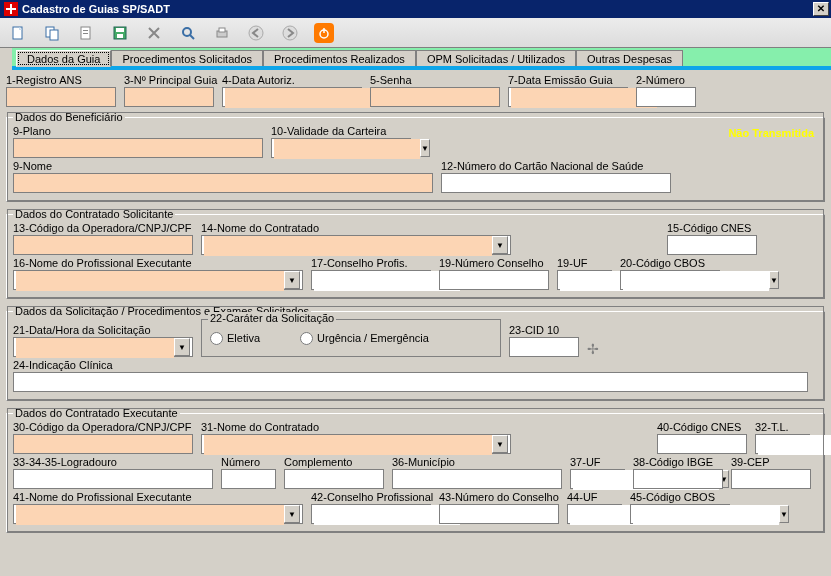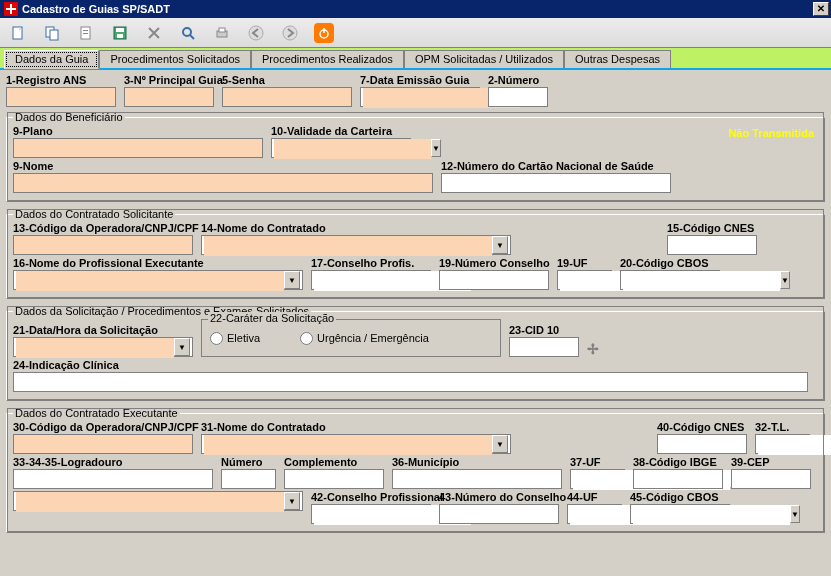--- a/index.html
+++ b/index.html
@@ -47,23 +47,24 @@
     cursor:pointer;
   }
   .toolbar .tb-power {
     width:20px; height:20px;
     background:#ff7a00; border-radius:4px;
     display:flex; align-items:center; justify-content:center;
   }
   .tabs {
     display:flex;
     padding: 2px 4px 0 4px;
-    background:#bef264;
-    border-bottom: 2px solid #0ea5e9;
+    background:#86efac;
+    border-bottom: 4px solid #0ea5e9;
     height: 22px;
+    margin-left: 12px;
   }
   .tab {
     padding: 2px 10px;
     border: 1px solid #808080;
     border-bottom: none;
     background:#d4d0c8;
     margin-right: 0px;
     cursor:pointer;
     position:relative;
   }
@@ -73,21 +74,21 @@
     margin-bottom:-1px;
     border-top: 1px solid #fff;
     border-left: 1px solid #fff;
     outline: 1px dotted #000;
     outline-offset:-3px;
   }
   .content {
     padding: 4px 6px;
   }
   .row { display:flex; gap: 8px; margin-bottom: 2px; flex-wrap:nowrap; }
-  .field { display:flex; flex-direction:column;font-weight:bold; }
+  .field { display:flex; flex-direction:column; }
   .field label { white-space:nowrap; margin-bottom:1px; }
   .field input[type=text], .field .combo, .field .combo-input {
     height: 20px;
     border: 1px solid #7f7f7f;
     background:#fff;
     font: inherit;
     padding: 0 2px;
   }
   .peach { background:#fcd5b4 !important; }
   .combo {
@@ -221,20 +222,27 @@
 
   <div class="row">
     <div class="field" style="width:110px">
       <label>1-Registro ANS</label>
       <input type="text" class="peach" style="">
     </div>
     <div class="field" style="width:90px">
       <label>3-Nº Principal Guia</label>
       <input type="text" class="peach" style="">
     </div>
+    <div class="field" style="width:140px">
+      <label>4-Data Autoriz.</label>
+      <div class="combo">
+          <input class="combo-input peach" style="">
+          <div class="combo-btn">▼</div>
+        </div>
+    </div>
     <div class="field" style="width:130px">
       <label>5-Senha</label>
       <input type="text" class="peach" style="">
     </div>
     <div class="field" style="width:120px">
       <label>7-Data Emissão Guia</label>
       <div class="combo">
           <input class="combo-input peach" style="">
           <div class="combo-btn">▼</div>
         </div>
@@ -422,20 +430,21 @@
         <label>38-Código IBGE</label>
         <input type="text" style="">
       </div>
       <div class="field" style="width:80px">
         <label>39-CEP</label>
         <input type="text" style="">
       </div>
     </div>
     <div class="row">
       <div class="field" style="width:290px">
+        <label>41-Nome do Profissional Executante</label>
         <div class="combo">
             <input class="combo-input peach" style="">
             <div class="combo-btn">▼</div>
           </div>
       </div>
       <div class="field" style="width:120px">
         <label>42-Conselho Profissional</label>
         <div class="combo">
             <input class="combo-input" style="">
             <div class="combo-btn">▼</div>

